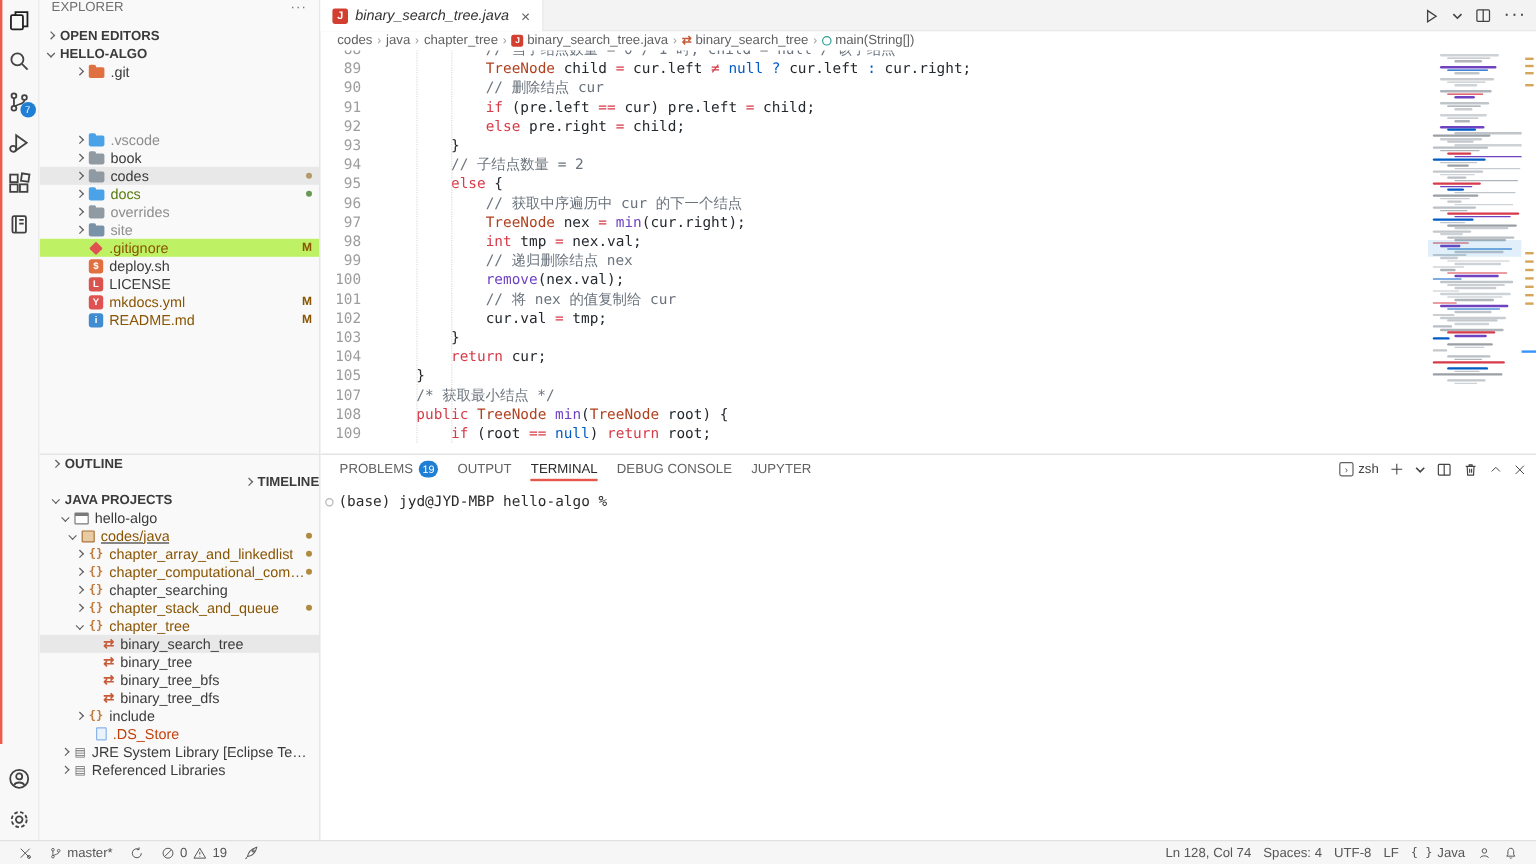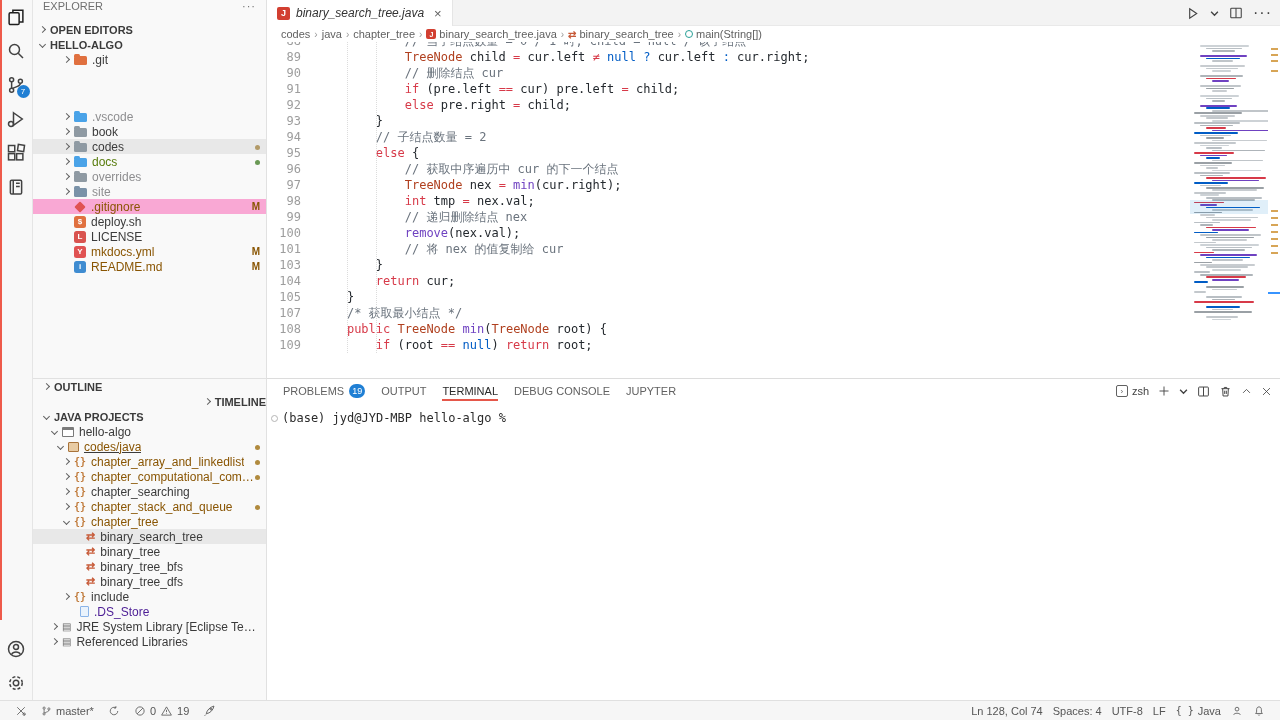--- a/index.html
+++ b/index.html
@@ -26,21 +26,21 @@
   .sb-header .dots { margin-left:auto; color:#6f6f6f; letter-spacing:1px; cursor:pointer; }
   .sec-row { height:15px; display:flex; align-items:center; font-weight:bold; font-size:11px; padding-left:4px; cursor:pointer; color:#3b3b3b; }
   .chev { display:inline-block; width:5px; height:5px; border-right:1.1px solid #616161; border-bottom:1.1px solid #616161; flex:none; margin:0 5px 0 3px; }
   .chev.r { transform:rotate(-45deg); }
   .chev.d { transform:rotate(45deg); }
   .chev-sp { display:inline-block; width:13px; flex:none; }
   .explorer-top { position:absolute; top:22px; left:0; right:0; height:356px; overflow:hidden; }
   .sidebar-bottom { position:absolute; top:378px; left:0; right:0; bottom:0; overflow:hidden; border-top:1px solid #e1e1e1; }
   .tree-row { height:15px; display:flex; align-items:center; cursor:pointer; padding-right:6px; }
   .tree-row.sel-gray { background:#e8e8e8; }
-  .tree-row.sel-blue { background:#f9a8d4; }
+  .tree-row.sel-blue { background:#bef264; }
   .tree-row .lbl { margin-left:5px; white-space:nowrap; overflow:hidden; text-overflow:ellipsis; }
   .tree-row .right { margin-left:auto; font-size:10px; }
   .gitdot { width:5px; height:5px; border-radius:50%; display:inline-block; }
   .mbadge { font-size:10px; font-weight:bold; }
   .fold { width:13px; height:9px; border-radius:1.5px; position:relative; flex:none; margin-top:1px; background:var(--c,#8f9aa3); }
   .fold::before { content:""; position:absolute; top:-2px; left:0; width:6px; height:3px; border-radius:1.5px 1.5px 0 0; background:var(--c,#8f9aa3); }
   .dmd { width:8px; height:8px; transform:rotate(45deg); border-radius:1px; flex:none; margin:0 2px; background:var(--c,#e05252); }
   .fico { width:12px; height:12px; border-radius:2.5px; color:#fff; font-size:8px; font-weight:bold;
     display:flex; align-items:center; justify-content:center; flex:none; background:var(--c,#888); }
   .braces { color:#c07a3a; font-size:10px; font-weight:bold; flex:none; font-family:"DejaVu Sans Mono",monospace; }
@@ -328,21 +328,21 @@
               <span class="lbl">binary_tree_dfs</span>
             </div>
             <div class="tree-row" style="padding-left: 28px;">
               <span class="chev r"></span>
               <span class="braces">{}</span>
               <span class="lbl">include</span>
             </div>
             <div class="tree-row" style="padding-left: 34px;">
               <span class="chev-sp"></span>
               <span class="docf"></span>
-              <span class="lbl" style="color: #4c1d95;">.DS_Store</span>
+              <span class="lbl" style="color: #c2410c;">.DS_Store</span>
             </div>
             <div class="tree-row" style="padding-left: 16px;">
               <span class="chev r"></span>
               <span class="libico">▤</span>
               <span class="lbl">JRE System Library [Eclipse Temurin 17 [17....</span>
             </div>
             <div class="tree-row" style="padding-left: 16px;">
               <span class="chev r"></span>
               <span class="libico">▤</span>
               <span class="lbl">Referenced Libraries</span>
@@ -454,20 +454,24 @@
                 <span class="ln">99</span>
                 <span class="lc"><span>            </span><span class="tok-cmt">// 递归删除结点 nex</span></span>
               </div>
               <div class="code-row">
                 <span class="ln">100</span>
                 <span class="lc"><span>            </span><span class="tok-fn">remove</span><span>(nex.val);</span></span>
               </div>
               <div class="code-row">
                 <span class="ln">101</span>
                 <span class="lc"><span>            </span><span class="tok-cmt">// 将 nex 的值复制给 cur</span></span>
+              </div>
+              <div class="code-row">
+                <span class="ln">102</span>
+                <span class="lc"><span>            cur.val </span><span class="tok-op">=</span><span> tmp;</span></span>
               </div>
               <div class="code-row">
                 <span class="ln">103</span>
                 <span class="lc"><span>        }</span></span>
               </div>
               <div class="code-row">
                 <span class="ln">104</span>
                 <span class="lc"><span>        </span><span class="tok-kw">return</span><span> cur;</span></span>
               </div>
               <div class="code-row">

